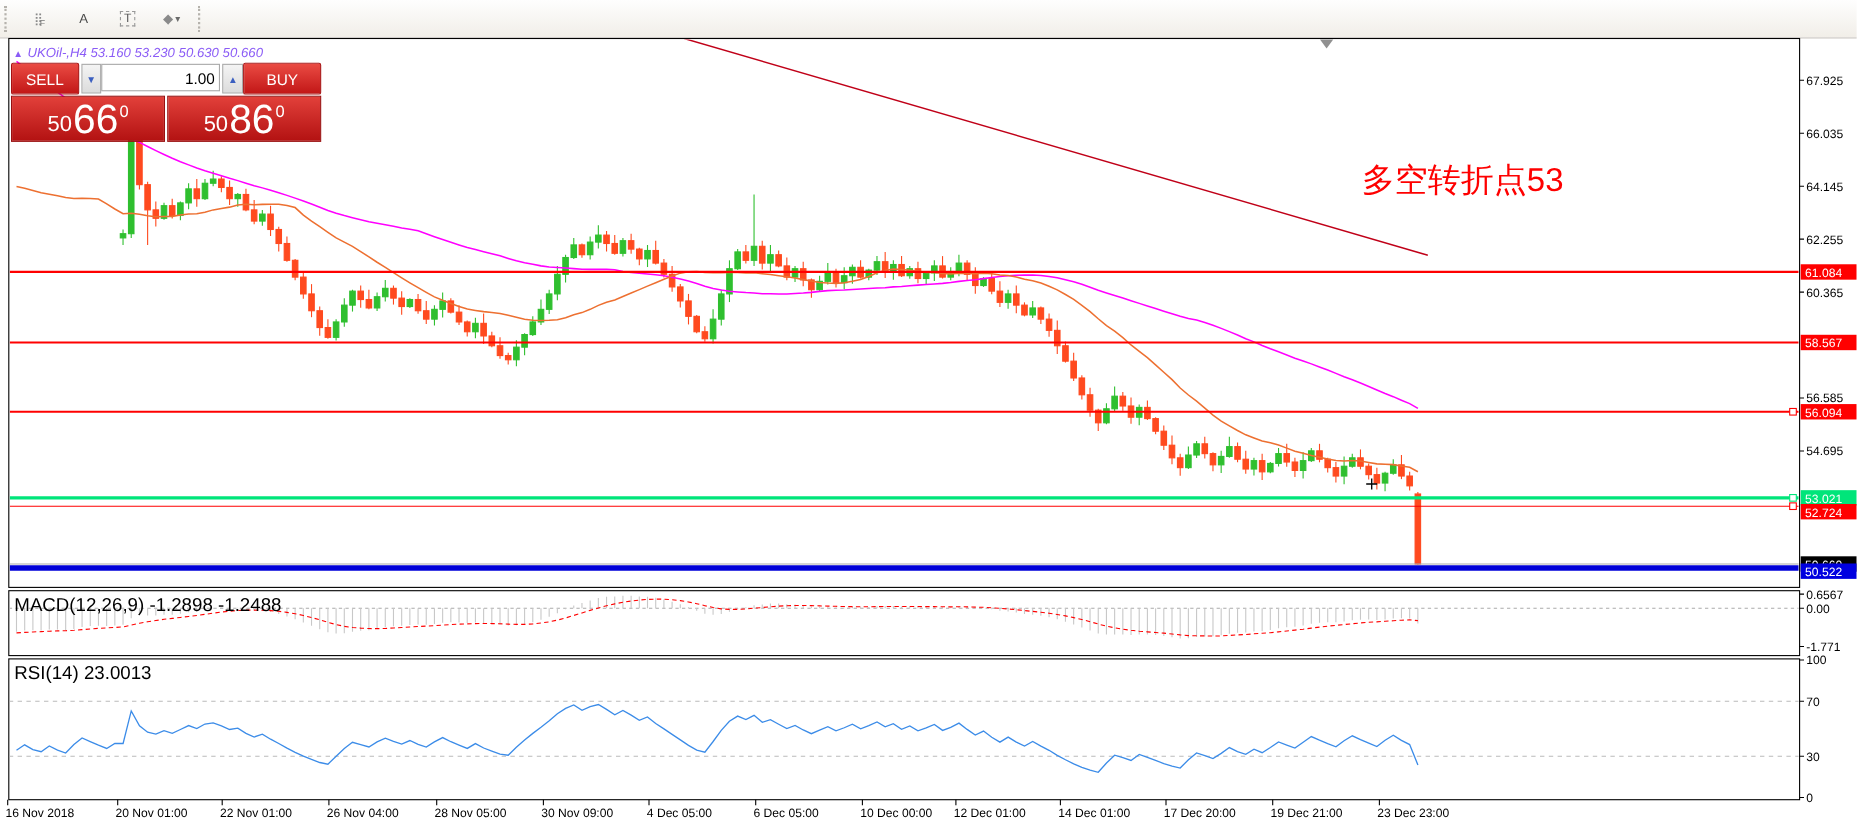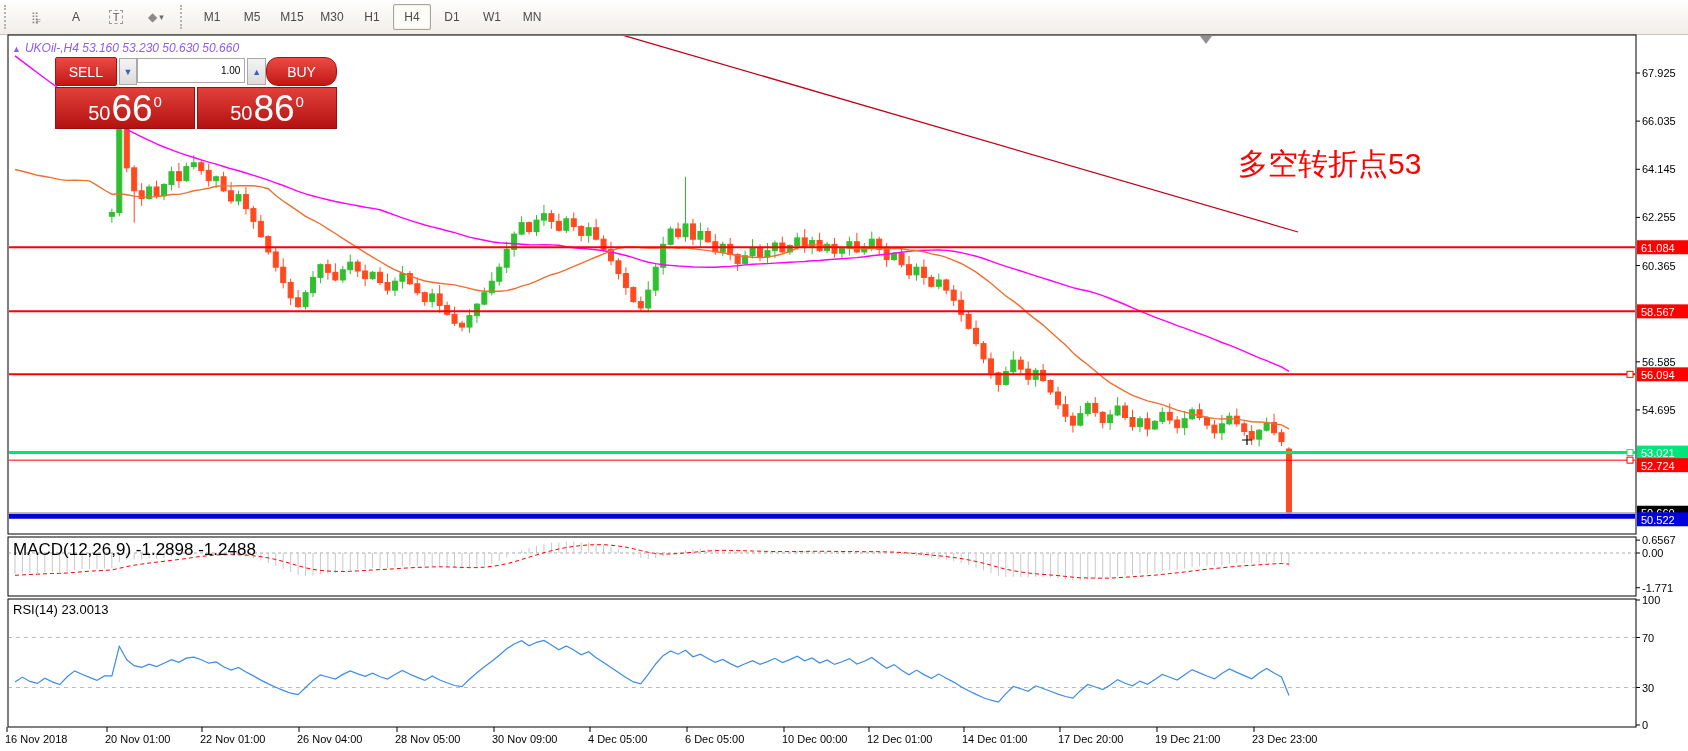--- a/index.html
+++ b/index.html
@@ -12,44 +12,44 @@
   .grip{width:4px;height:24px;border-left:2px dotted #b5b2ac;margin:0 6px 0 4px;}
   .toolbtn{min-width:26px;height:24px;display:flex;align-items:center;justify-content:center;
     font-size:12px;color:#4a4a4a;border:1px solid transparent;border-radius:2px;margin:0 1px;
     padding:0 5px;cursor:default;}
   .toolbtn.active{background:#fdfcf9;border:1px solid #a8a49c;box-shadow:inset 0 0 2px #d8d4cc;}
   .icon-grid{font-size:11px;color:#8a8a8a;letter-spacing:-1px;}
   .icon-sub{font-size:8px;color:#7a7a7a;margin-left:-2px;margin-top:8px;}
   .icon-T{border:1px dashed #9a9a9a;padding:0 3px;font-size:11px;color:#5a5a5a;}
   .caret{font-size:9px;color:#6a6a6a;margin-left:2px;}
   
-  #tradepanel{position:absolute;left:10px;top:57px;width:282px;z-index:5;padding-left:45px;}
+  #tradepanel{position:absolute;left:10px;top:57px;width:282px;z-index:5;}
   #tp-row1{display:flex;height:28px;}
   .tp-btn{width:64px;height:27px;color:#fff;font-size:14px;display:flex;align-items:center;
     justify-content:center;background:linear-gradient(#ea4b43,#c21717);
     border:1px solid #a81111;border-radius:2px;}
   .tp-spin{width:18px;height:25px;margin:1px 0 0 2px;background:linear-gradient(#f4f4f4,#dcdcdc);
     border:1px solid #a9a9a9;display:flex;align-items:center;justify-content:center;
     color:#3b5fc0;font-size:9px;}
-  #tp-vol{width:98px;height:23px;margin-top:1px;border:1px solid #a9a9a9;font-size:10px;
+  #tp-vol{width:98px;height:23px;margin-top:1px;border:1px solid #a9a9a9;font-size:14px;
     text-align:right;padding:0 4px;color:#000;}
-  #tp-buy{width:74px;margin-left:0;border-radius:12px;}
+  #tp-buy{width:74px;margin-left:0;}
   #tp-row2{display:flex;margin-top:2px;}
   .quote{width:139px;height:40px;color:#fff;background:linear-gradient(#e2403a,#b31212);
     border:1px solid #991010;display:flex;align-items:center;justify-content:center;}
   .quote+.quote{margin-left:2px;}
   .q-small{font-size:20px;margin-top:10px;}
   .q-big{font-size:37px;line-height:37px;margin:16px 1px;text-align:center;}
   .q-sup{font-size:15px;margin-bottom:14px;}
   
   .svgwrap{position:absolute;left:0;top:0;}
   #chart-header{position:absolute;left:12px;top:41px;font-size:12px;color:#8b5cf6;z-index:4;font-style:italic;}
   #chart-header .tri{font-size:9px;margin-right:4px;}
   #macd-label{position:absolute;left:13px;top:540px;font-size:17px;color:#000;z-index:4;}
-  #rsi-label{position:absolute;left:13px;top:602px;font-size:13px;color:#000;z-index:4;}
+  #rsi-label{position:absolute;left:13px;top:602px;font-size:17px;color:#000;z-index:4;}
   #annotation{position:absolute;left:1238px;top:144px;font-size:30px;color:#fe0000;z-index:4;text-align:center;}
 </style>
 </head>
 <body>
 <div id="root">
 
   <div id="toolbar">
     <div class="grip"></div>
     <div class="toolbtn">
       <span class="icon-grid">⣿</span>
@@ -59,31 +59,20 @@
       <span>A</span>
     </div>
     <div class="toolbtn">
       <span class="icon-T">T</span>
     </div>
     <div class="toolbtn">
       <span style="color:#8a8a8a">◆</span>
       <span class="caret">▾</span>
     </div>
     <div class="grip"></div>
-    <div id="tf-buttons" style="display:flex">
-        <div class="toolbtn">M1</div>
-        <div class="toolbtn">M5</div>
-        <div class="toolbtn">M15</div>
-        <div class="toolbtn">M30</div>
-        <div class="toolbtn">H1</div>
-        <div class="toolbtn active">H4</div>
-        <div class="toolbtn">D1</div>
-        <div class="toolbtn">W1</div>
-        <div class="toolbtn">MN</div>
-      </div>
   </div>
 
   <svg id="svg" class="svgwrap" width="1688" height="751">
       <rect x="8" y="35" width="1628" height="499" fill="#fff" stroke="#000" stroke-width="1"></rect>
       <clipPath id="clip-main">
         <rect x="9" y="36" width="1626" height="497"></rect>
       </clipPath>
       <rect x="8" y="537" width="1628" height="59" fill="#fff" stroke="#000" stroke-width="1"></rect>
       <clipPath id="clip-macd">
         <rect x="9" y="538" width="1626" height="57"></rect>

